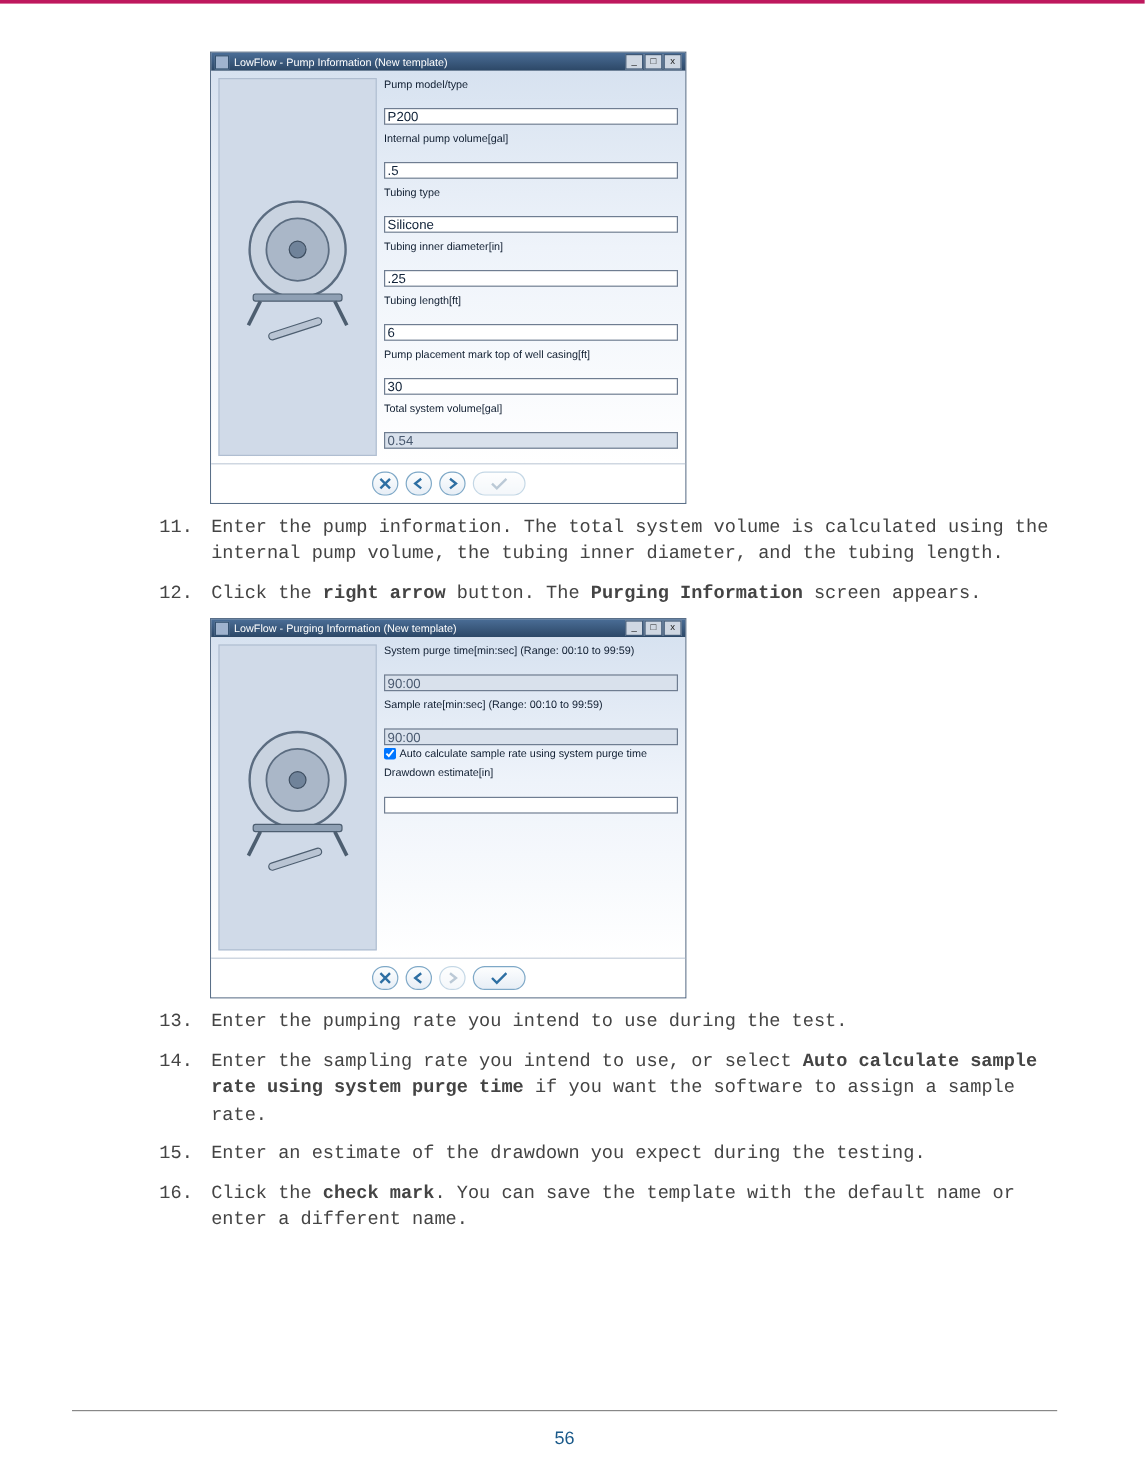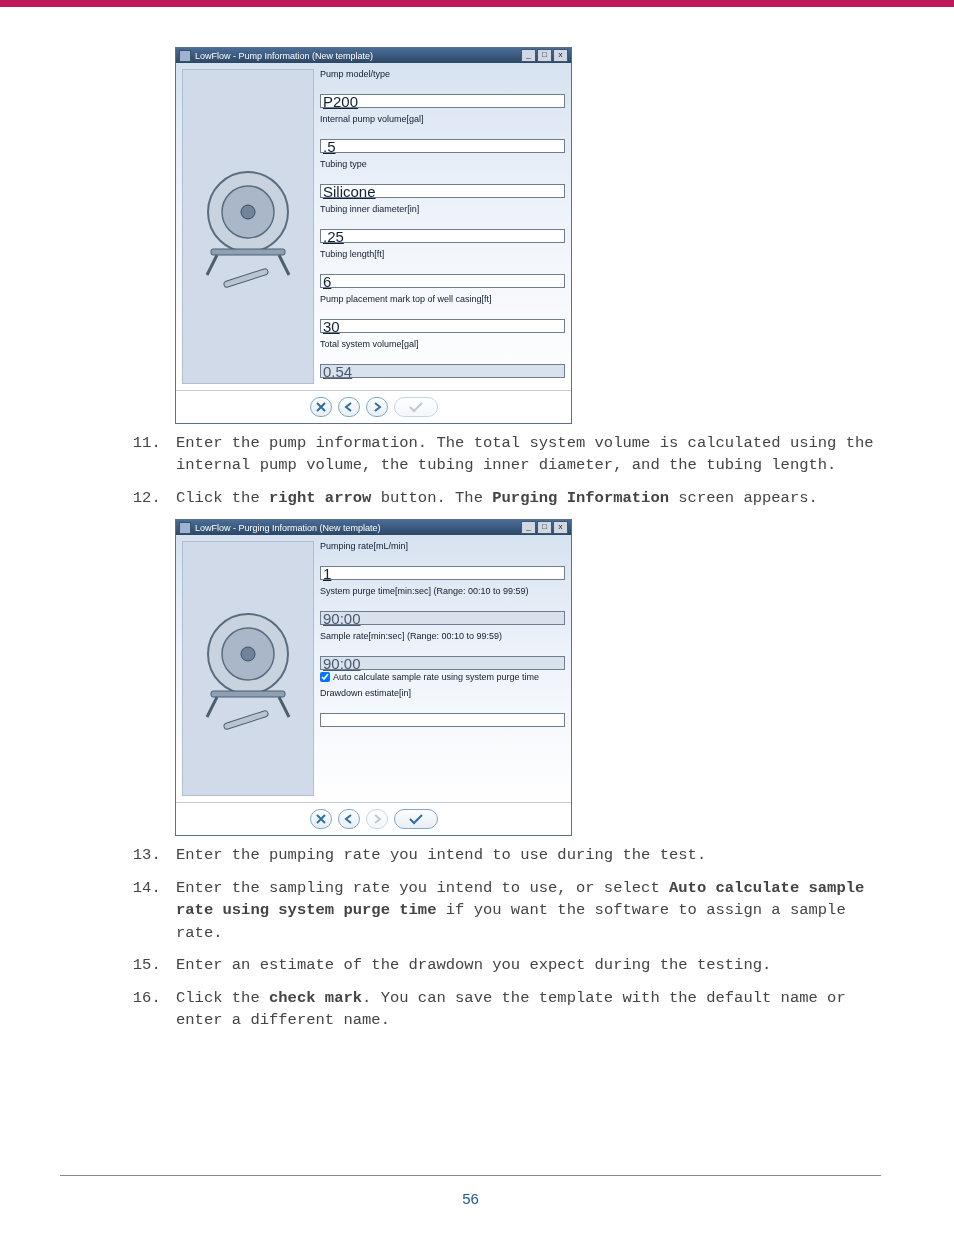--- a/index.html
+++ b/index.html
@@ -6,21 +6,21 @@
     margin: 0;
     font-family: Arial, Helvetica, sans-serif;
     background: #fff;
     color: #333;
   }
   .page {
     width: 954px;
     margin: 0 auto;
     box-sizing: border-box;
     padding: 40px 60px 20px 60px;
-    border-top: 7px solid #be185d;
+    border-top: 3px solid #be185d;
     position: relative;
     min-height: 1235px;
   }
   .footer {
     position: absolute;
     bottom: 28px;
     left: 0;
     right: 13px;
     text-align: center;
     color: #1b5a8a;
@@ -85,27 +85,26 @@
   .fld { margin-bottom: 6px; }
   .fld-label {
     font-size: 9px;
     color: #0f1d30;
     display: block;
     margin-bottom: 15px;
   }
   .fld-input {
     width: 100%;
     box-sizing: border-box;
-    font-size: 15px;
+    font-size: 11px;
     padding: 1px 2px;
     border: 1px solid #6f7d91;
     background: #fff;
     height: 14px;
     line-height: 12px;
-    text-decoration: underline;
   }
   .fld-input.readonly {
     background: #d9e1ec;
     color: #4a5a70;
   }
   .chkrow {
     display: flex;
     align-items: center;
     gap: 3px;
     font-size: 9px;
@@ -269,24 +268,20 @@
           <circle cx="55" cy="55" r="7" fill="#70839a" stroke="#3e4e60"></circle>
           <rect x="18" y="92" width="74" height="6" rx="2" fill="#8fa0b4" stroke="#4d5e70"></rect>
           <line x1="24" y1="98" x2="14" y2="118" stroke="#4d5e70" stroke-width="3"></line>
           <line x1="86" y1="98" x2="96" y2="118" stroke="#4d5e70" stroke-width="3"></line>
           <rect x="30" y="118" width="46" height="6" rx="3" fill="#b9c4d3" stroke="#4d5e70" transform="rotate(-18 53 121)"></rect>
         </svg>
       </div>
 
       <div class="aw-form">
         <div class="fld">
-          <span class="fld-label">Pumping rate[mL/min]</span>
-          <div class="fld-input">1</div>
-        </div>
-        <div class="fld">
           <span class="fld-label">System purge time[min:sec] (Range: 00:10 to 99:59)</span>
           <div class="fld-input readonly">90:00</div>
         </div>
         <div class="fld">
           <span class="fld-label">Sample rate[min:sec] (Range: 00:10 to 99:59)</span>
           <div class="fld-input readonly">90:00</div>
           <label class="chkrow">
             <input type="checkbox" checked="" style="">
             <span>Auto calculate sample rate using system purge time</span>
           </label>

